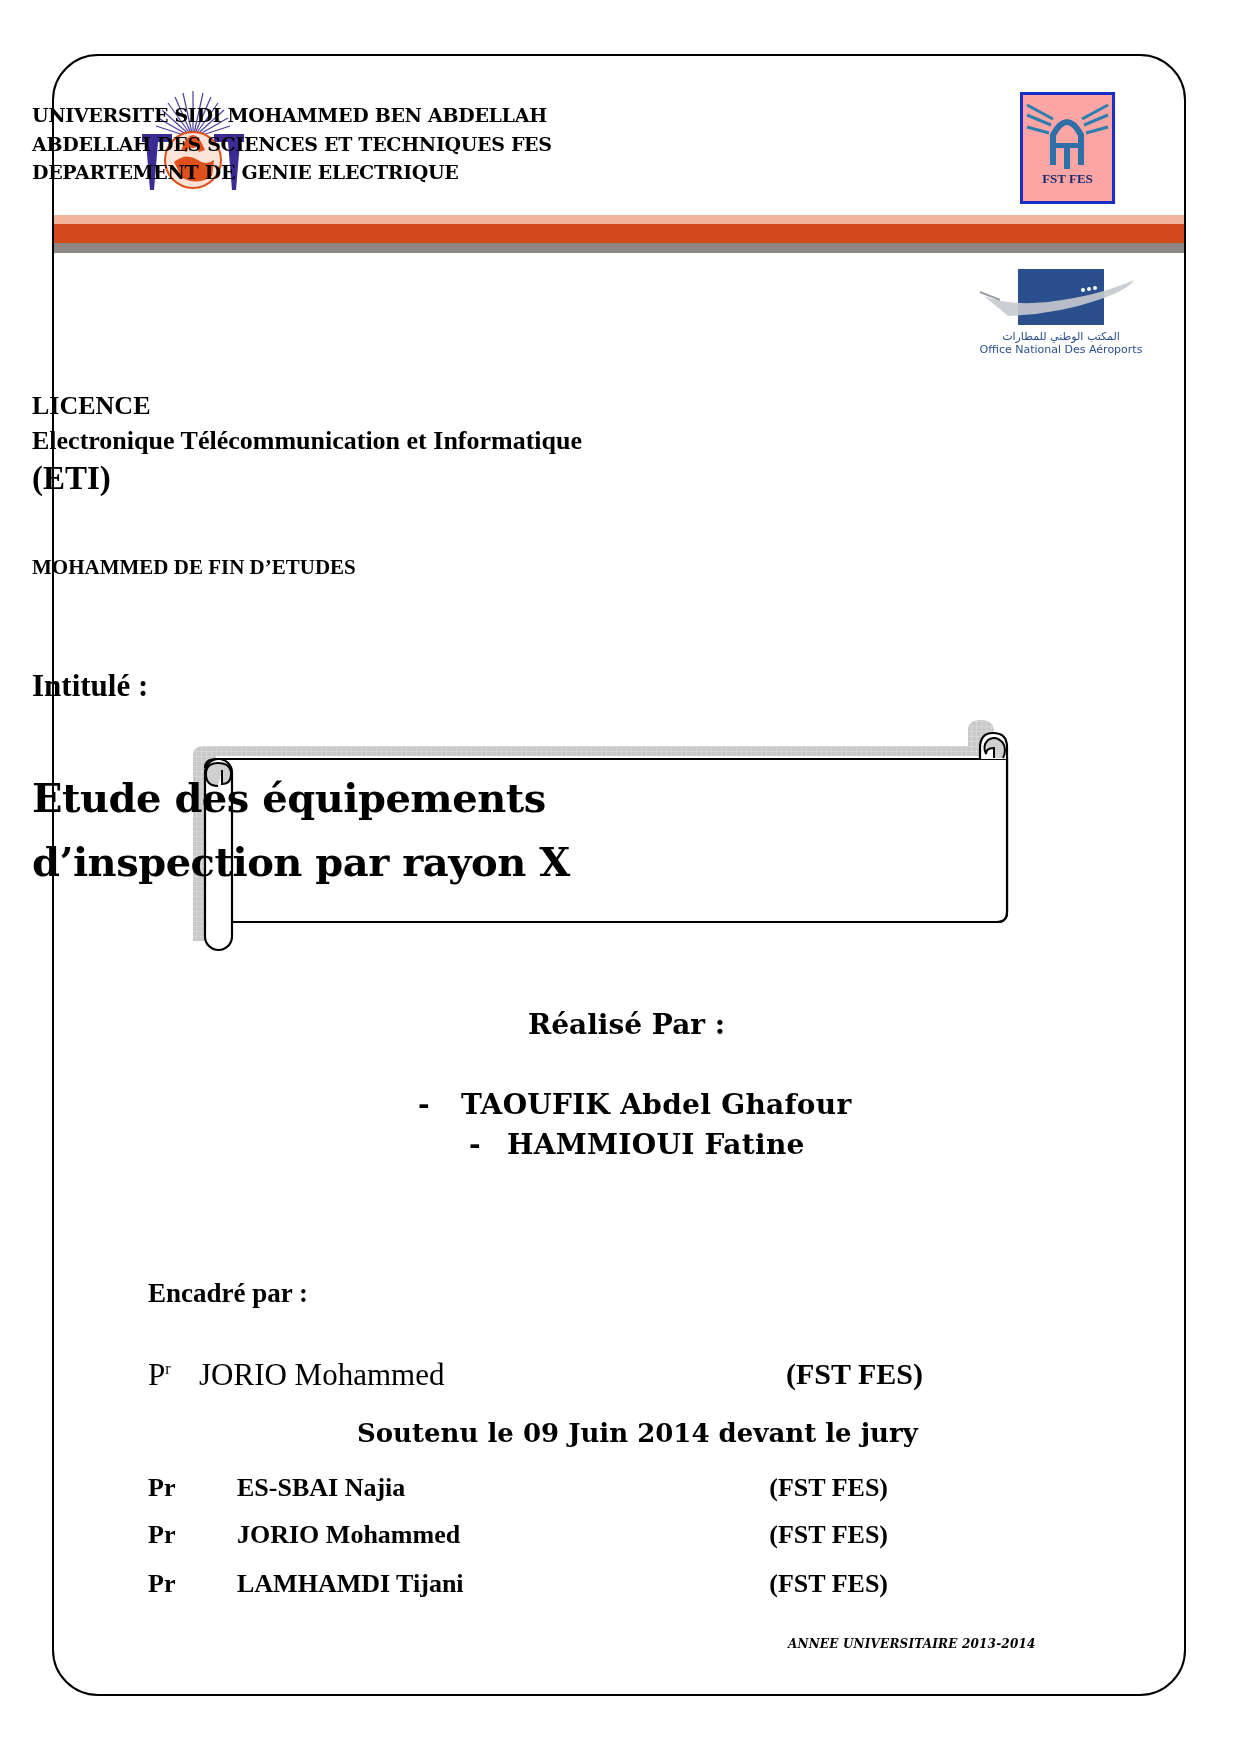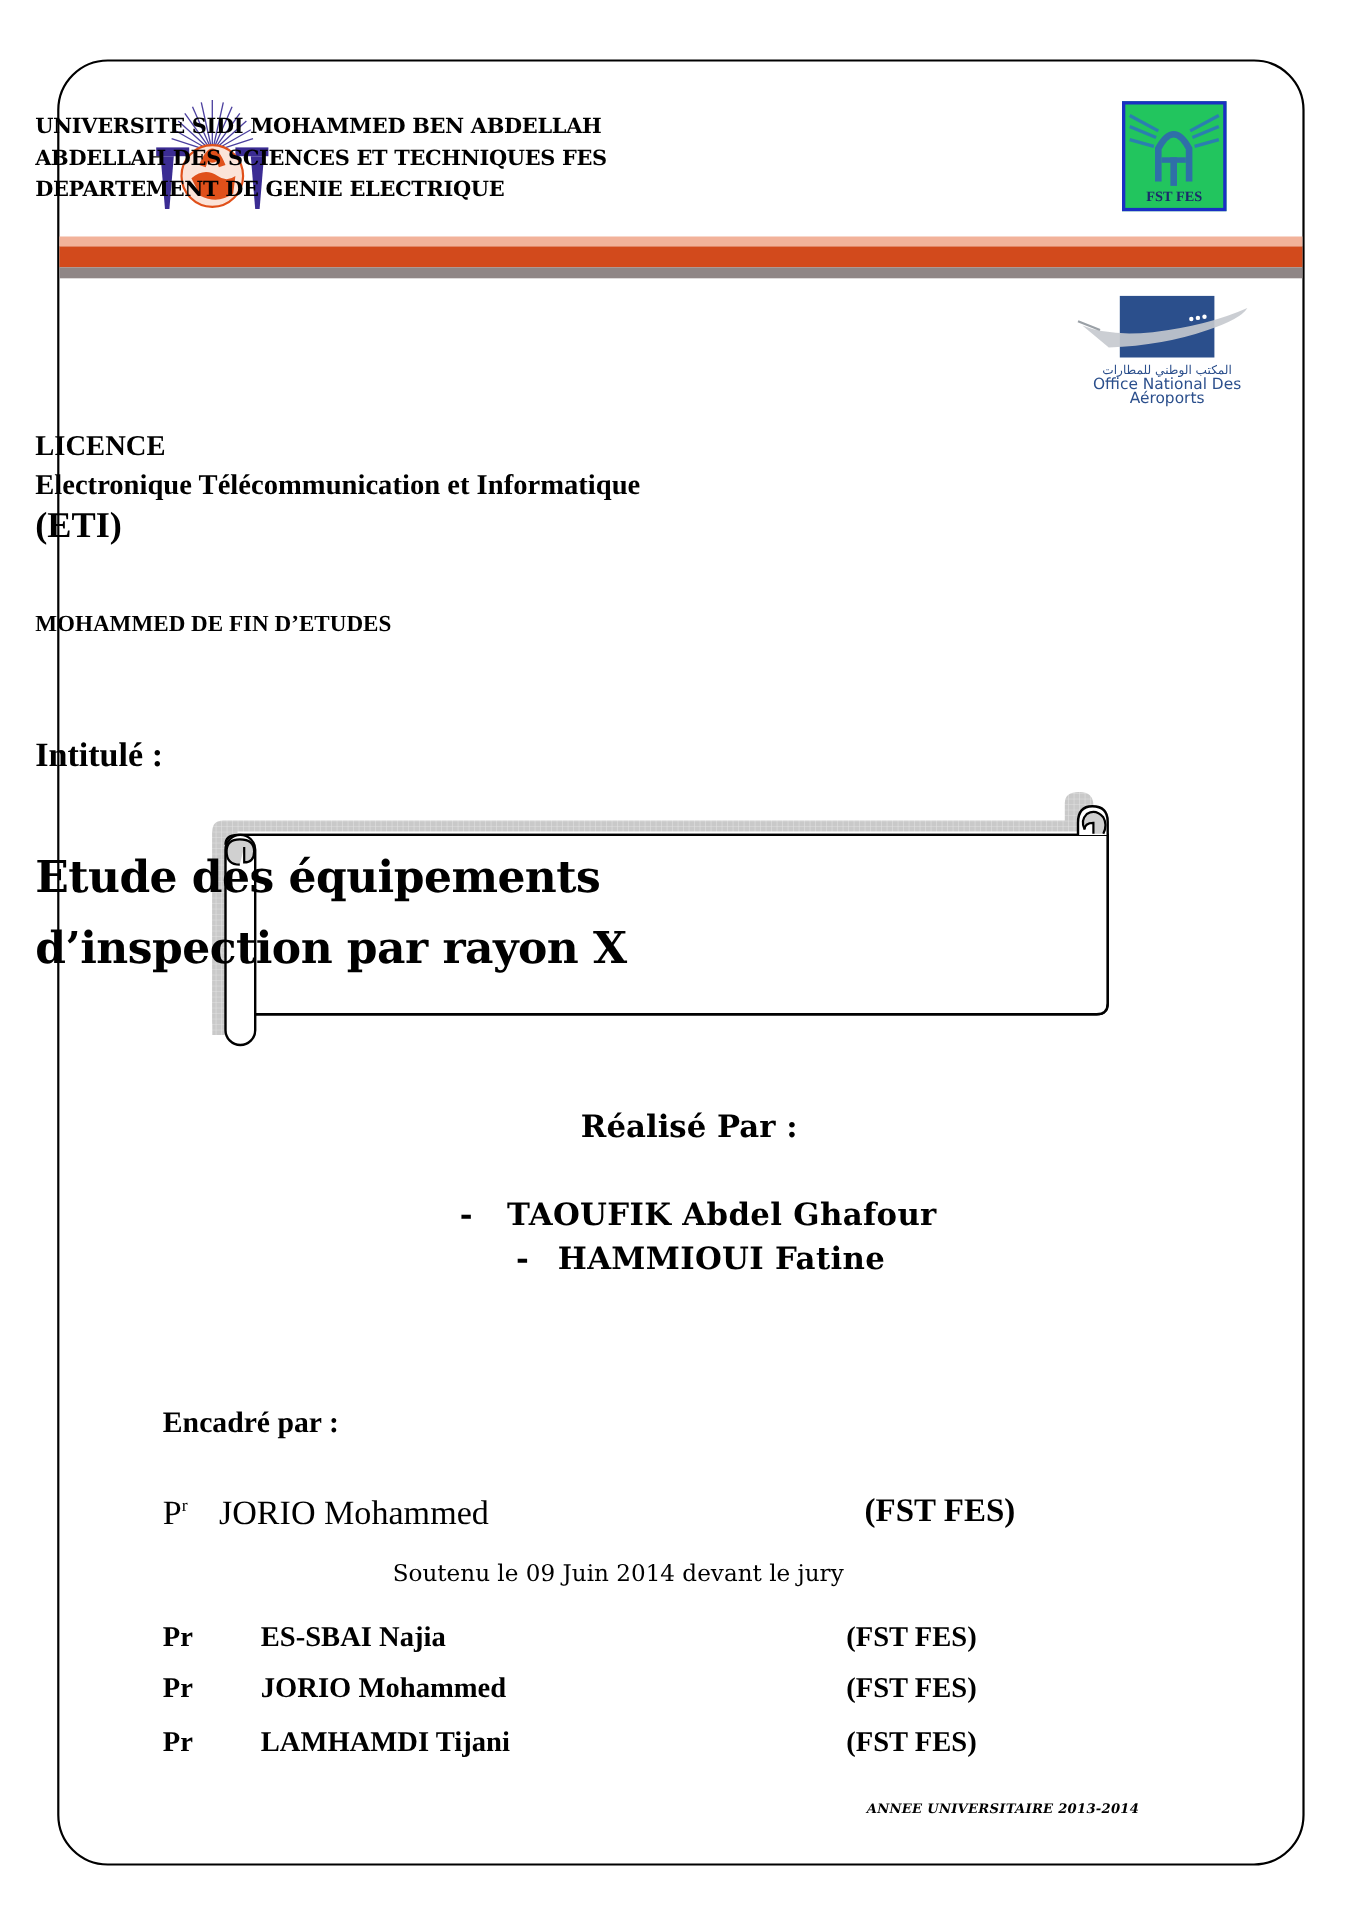--- a/index.html
+++ b/index.html
@@ -51,21 +51,21 @@
     <path d="M45 60 Q57 30 69 60 L63 62 Q57 44 51 62 Z" fill="#e0501a"></path>
     <path d="M38 72 Q50 62 62 70 Q70 76 78 70 L76 86 Q62 96 46 88 Z" fill="#e0501a"></path>
     <circle cx="57" cy="52" r="6" fill="#e0501a"></circle>
   </svg>
 </div>
 
 <div class="abs center hdr" style="top:101px;">UNIVERSITE SIDI MOHAMMED BEN ABDELLAH</div>
 <div class="abs center hdr" style="top:130px;">ABDELLAH DES SCIENCES ET TECHNIQUES FES</div>
 <div class="abs center hdr" style="top:158px;">DEPARTEMENT DE GENIE ELECTRIQUE</div>
 
-<div class="logo" style="left:1020px; top:92px; width:95px; height:100px; box-sizing:border-box; border:3px solid #1a2fc4; background:#22c55e;">
+<div class="logo" style="left:1020px; top:92px; width:95px; height:112px; box-sizing:border-box; border:3px solid #1a2fc4; background:#fca5a5;">
   <svg width="89" height="94" viewBox="0 0 89 94" style="display:block;">
     <g stroke="#2a7fb0" stroke-width="3" fill="none">
       <path d="M4 10 L30 24"></path>
         <path d="M4 20 L28 30"></path>
         <path d="M4 32 L26 38"></path>
       <path d="M85 10 L59 24"></path>
         <path d="M85 20 L61 30"></path>
         <path d="M85 32 L63 38"></path>
     </g>
     <path d="M30 70 L30 40 Q44 14 58 40 L58 70" fill="none" stroke="#2f6fa8" stroke-width="6"></path>
@@ -82,21 +82,21 @@
 <div class="logo" style="left:978px; top:266px; width:166px; height:104px;">
   <svg width="166" height="62" viewBox="0 0 166 62" style="display:block;">
     <rect x="40" y="3" width="86" height="56" fill="#2b4f8c"></rect>
     <path d="M6 30 Q30 40 70 36 Q120 30 156 14 Q150 24 120 34 Q80 48 30 50 Z" fill="#c5c9ce" opacity="0.9"></path>
     <path d="M2 26 L22 34" stroke="#9aa0a6" stroke-width="2"></path>
     <circle cx="105" cy="24" r="2" fill="#fff"></circle>
       <circle cx="111" cy="23" r="2" fill="#fff"></circle>
       <circle cx="117" cy="22" r="2" fill="#fff"></circle>
   </svg>
   <div style="text-align:center; font-family:'DejaVu Sans', sans-serif; font-size:11px; color:#2b4f8c; line-height:14px; margin-top:2px;">المكتب الوطني للمطارات</div>
-  <div style="text-align:center; font-family:'DejaVu Sans', sans-serif; font-size:14px; color:#2b4f8c; line-height:12px;">Office National Des Aéroports</div>
+  <div style="text-align:center; font-family:'DejaVu Sans', sans-serif; font-size:11px; color:#2b4f8c; line-height:12px;">Office National Des Aéroports</div>
 </div>
 
 <div class="abs center tnr-b" style="top:391px; font-size:26px;">LICENCE</div>
 <div class="abs center tnr-b" style="top:426px; font-size:26px;">Electronique Télécommunication et Informatique</div>
 <div class="abs center tnr-b" style="top:460px; font-size:33px;">(ETI)</div>
 
 <div class="abs center tnr-b" style="top:555px; font-size:21px;">MOHAMMED DE FIN D’ETUDES</div>
 
 <div class="abs center tnr-b" style="top:668px; font-size:31px;">Intitulé :</div>
 
@@ -130,21 +130,21 @@
 <div class="abs pal-b" style="left:418px; top:1088px; font-size:28px;">-</div>
 <div class="abs pal-b" style="left:461px; top:1088px; font-size:28px; letter-spacing:0.3px;">TAOUFIK Abdel Ghafour</div>
 <div class="abs pal-b" style="left:469px; top:1128px; font-size:28px;">-</div>
 <div class="abs pal-b" style="left:507px; top:1128px; font-size:28px; letter-spacing:0.3px;">HAMMIOUI Fatine</div>
 
 <div class="abs tnr-b" style="left:148px; top:1278px; font-size:27px;">Encadré par :</div>
 <div class="abs" style="left:148px; top:1357px; font-size:31px; font-family:'Liberation Serif', serif;"><span>P</span><sup style="font-size:16px;">r</sup></div>
 <div class="abs" style="left:199px; top:1357px; font-size:31px; font-family:'Liberation Serif', serif;">JORIO Mohammed</div>
 <div class="abs tnr-b" style="left:786px; top:1357px; font-size:30px;">(FST FES)</div>
 
-<div class="abs pal-b" style="left:357px; top:1418px; font-size:21px; font-weight:normal;">Soutenu le 09 Juin  2014 devant le jury</div>
+<div class="abs pal-b" style="left:357px; top:1418px; font-size:26px; font-weight:bold;">Soutenu le 09 Juin  2014 devant le jury</div>
 
 <div class="jury-row" style="top:1473px;">
   <span class="pr">Pr</span>
   <span class="nm">ES-SBAI Najia</span>
   <span class="af">(FST FES)</span>
 </div>
 <div class="jury-row" style="top:1520px;">
   <span class="pr">Pr</span>
   <span class="nm">JORIO Mohammed</span>
   <span class="af">(FST FES)</span>

